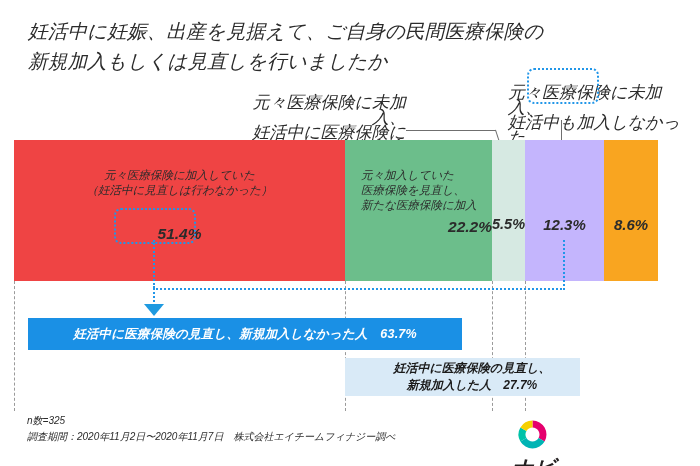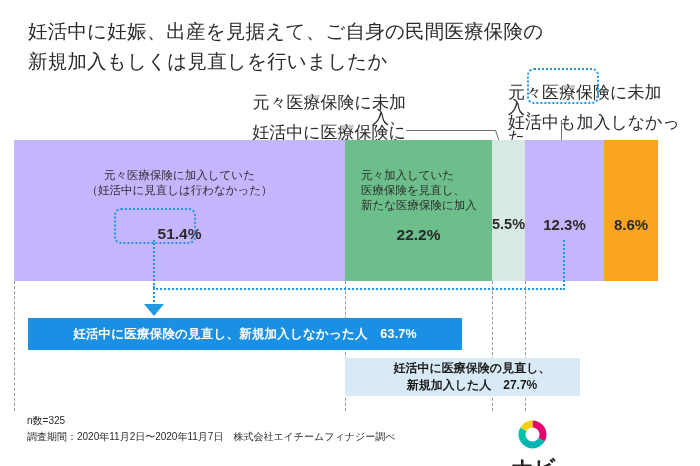--- a/index.html
+++ b/index.html
@@ -1,21 +1,21 @@
 <!DOCTYPE html>
 <html><head>
 <meta charset="utf-8">
 <style>
   html,body{margin:0;padding:0;}
   body{
     width:700px;height:466px;background:#ffffff;
     font-family:"Liberation Sans","DejaVu Sans",sans-serif;
     color:#231f20;overflow:hidden;position:relative;
   }
-  #stage{position:relative;width:562px;height:466px;}
+  #stage{position:relative;width:562px;height:466px;font-style:italic;}
 
   
   .title{
     position:absolute;left:28px;top:16px;width:640px;
     font-size:19.5px;line-height:30px;letter-spacing:.2px;
     color:#2b2b2b;font-weight:400;
   }
   .title div{white-space:nowrap;}
 
   
@@ -29,21 +29,21 @@
     font-size:11.5px;line-height:15px;text-align:center;color:#2b2b2b;
     white-space:pre-line;
   }
   .seg-val{
     position:absolute;left:0;right:0;
     font-size:15.5px;font-weight:600;text-align:center;color:#2b2b2b;
   }
   .seg-s1 .seg-label{top:28px;}
   .seg-s1 .seg-val{top:85px;}
   .seg-s2 .seg-label{top:28px;text-align:left;padding-left:16px;}
-  .seg-s2 .seg-val{top:86px;}
+  .seg-s2 .seg-val{top:78px;text-align:right;}
   .seg-s3 .seg-val{top:76px;font-size:14.5px;}
   .seg-s4 .seg-val{top:76px;font-size:15px;}
   .seg-s5 .seg-label{top:32px;}
   .seg-s5 .seg-val{top:76px;font-size:15px;}
 
   
   .dotbox{
     position:absolute;border:2.5px dotted #2196e8;border-radius:7px;
     background:transparent;pointer-events:none;
   }
@@ -121,21 +121,21 @@
 妊活中に医療保険に新規加入</div>
   <div class="lead lead-h" style="left:406px;top:130px;width:90px;"></div>
   <div class="lead" style="left:495px;top:130px;width:1px;height:12px;transform:rotate(-18deg);transform-origin:top left;height:14px;"></div>
 
   <div class="callout" id="callout-right">元々医療保険に未加入、
 妊活中も加入しなかった</div>
   <div class="lead lead-v" style="left:561px;top:120px;height:22px;"></div>
 
   <div class="bar">
 
-    <div class="seg seg-s1" style="width:331px;background:#c4b5fd;">
+    <div class="seg seg-s1" style="width:331px;background:#ef4444;">
       <div class="seg-label">元々医療保険に加入していた
 （妊活中に見直しは行わなかった）</div>
       <div class="seg-val">51.4%</div>
       <div class="dotbox" id="box-514"></div>
     </div>
 
     <div class="seg seg-s2" style="width:147px;background:#6cbe8b;">
       <div class="seg-label">元々加入していた
 医療保険を見直し、
 新たな医療保険に加入</div>

